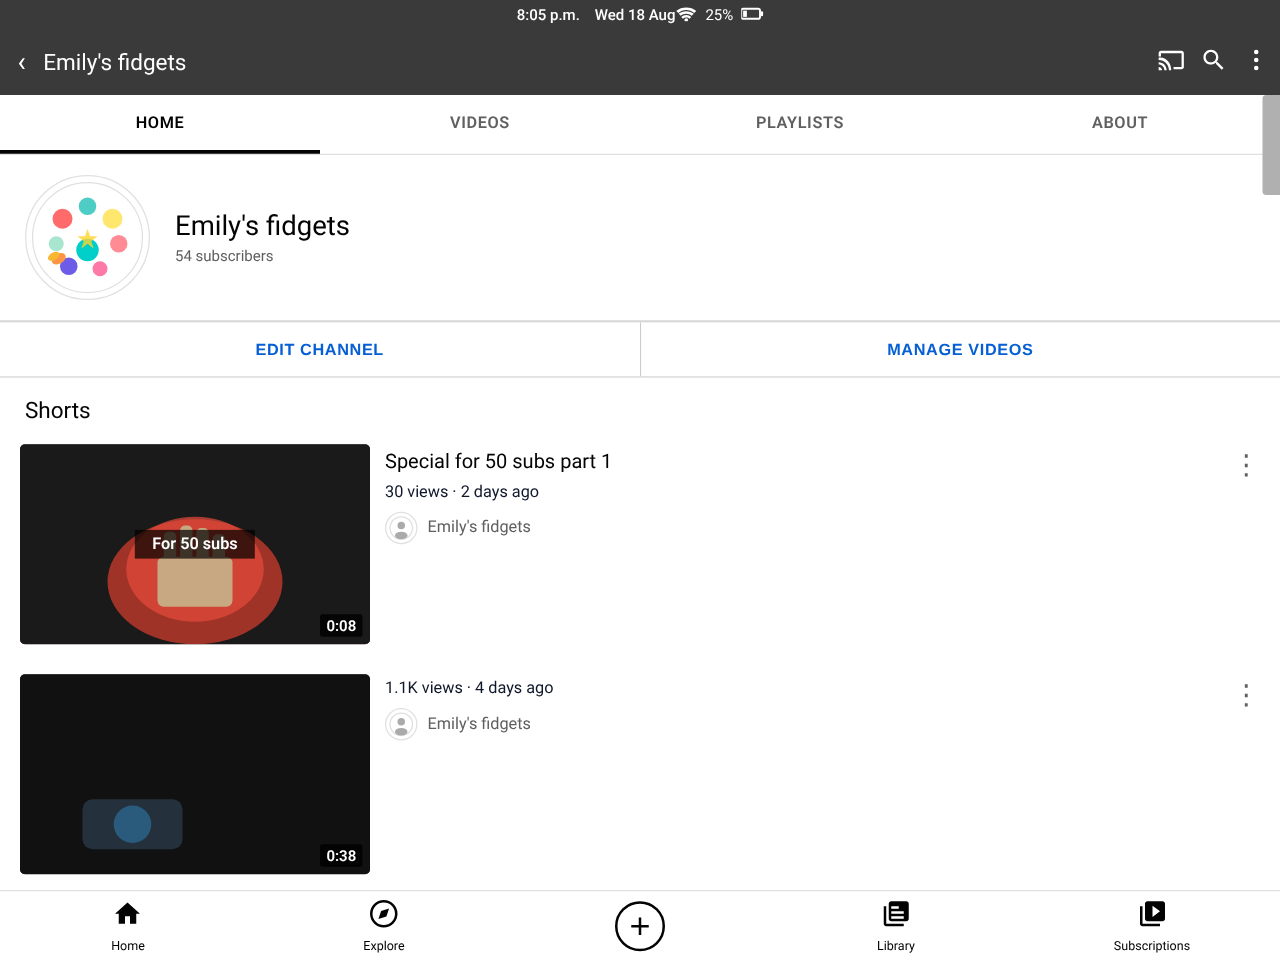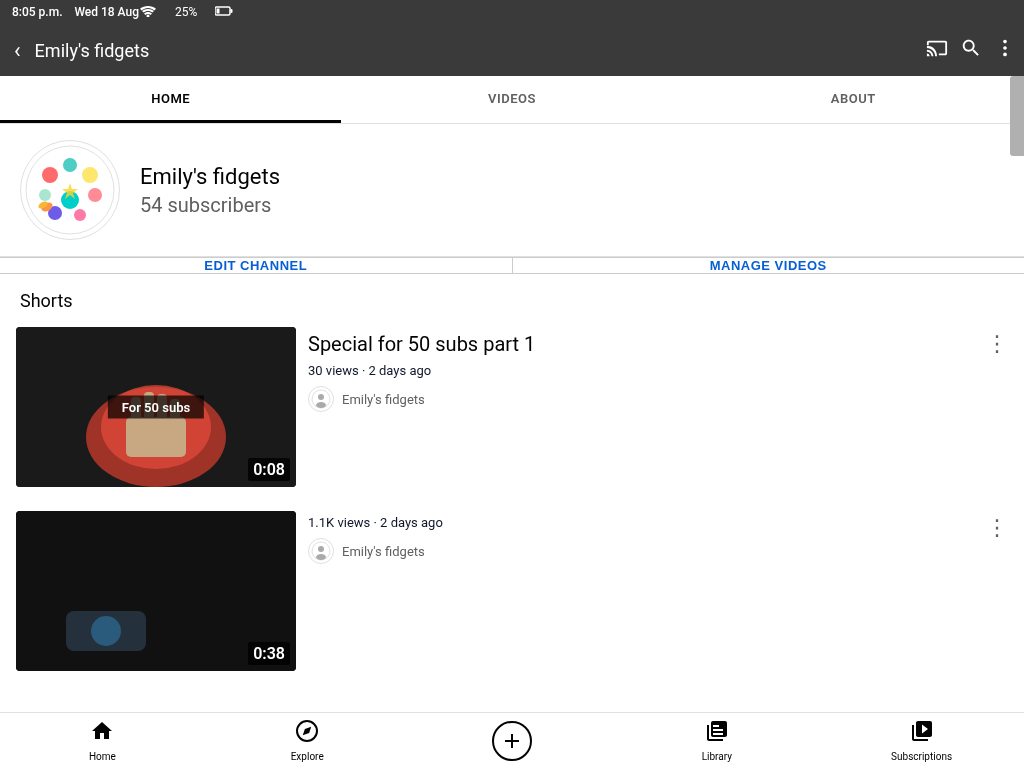--- a/index.html
+++ b/index.html
@@ -12,26 +12,26 @@
       position: relative;
     }
 
     
     #status-bar {
       background: #3a3a3a;
       color: #fff;
       font-size: 12px;
       padding: 4px 12px;
       display: flex;
-      justify-content: flex-start;
+      justify-content: center;
       align-items: center;
       height: 24px;
     }
     #status-bar .left { font-weight: 500; }
-    #status-bar .right { display: flex; align-items: center; gap: 18px; }
+    #status-bar .right { display: flex; align-items: center; gap: 6px; }
 
     
     #top-nav {
       background: #3a3a3a;
       display: flex;
       align-items: center;
       padding: 0 8px;
       height: 52px;
       gap: 8px;
     }
@@ -120,34 +120,35 @@
     #channel-avatar svg {
       width: 90px;
       height: 90px;
     }
     #channel-info h2 {
       font-size: 22px;
       font-weight: 400;
       color: #030303;
     }
     #channel-info p {
-      font-size: 20px;
+      font-size: 12px;
       color: #606060;
       margin-top: 4px;
     }
 
     
     #action-buttons {
       display: flex;
       gap: 0;
       border-top: 1px solid #ccc;
       border-bottom: 1px solid #ccc;
     }
     .action-btn {
       flex: 1;
+      padding: 14px;
       text-align: center;
       font-size: 13px;
       font-weight: 700;
       color: #065fd4;
       cursor: pointer;
       border: none;
       background: #fff;
       letter-spacing: 0.5px;
     }
     .action-btn:first-child {
@@ -196,21 +197,21 @@
       font-weight: 600;
       padding: 4px 14px;
       white-space: nowrap;
     }
     .video-thumb .duration {
       position: absolute;
       bottom: 6px;
       right: 6px;
       background: rgba(0,0,0,0.8);
       color: #fff;
-      font-size: 16px;
+      font-size: 12px;
       font-weight: 600;
       padding: 2px 5px;
       border-radius: 2px;
     }
     .thumb-bg-red {
       position: absolute;
       bottom: 0;
       left: 0;
       width: 100%;
       height: 50%;
@@ -219,21 +220,21 @@
     }
     .thumb-bg-dark {
       background: #111;
       padding-left: 48px;
     }
     .video-meta {
       flex: 1;
       padding-top: 4px;
     }
     .video-meta h3 {
-      font-size: 20px;
+      font-size: 16px;
       font-weight: 400;
       color: #030303;
       line-height: 1.3;
       margin-bottom: 6px;
     }
     .video-meta .views {
       font-size: 13px;
       color: #0f172a;
       margin-bottom: 8px;
     }
@@ -358,20 +359,21 @@
           <circle cx="12" cy="12" r="2"></circle>
           <circle cx="12" cy="19" r="2"></circle>
       </svg>
     </span>
   </div>
 </div>
 
 <div id="tabs">
   <div class="tab active">HOME</div>
   <div class="tab">VIDEOS</div>
+  <div class="tab">PLAYLISTS</div>
   <div class="tab">ABOUT</div>
 </div>
 
 <div id="scroll-handle"></div>
 
 <div id="channel-header">
   <div id="channel-avatar">
 
     <svg width="90" height="90" viewBox="0 0 90 90">
       <circle cx="45" cy="45" r="44" fill="#fff" stroke="#e0e0e0" stroke-width="1"></circle>
@@ -444,21 +446,21 @@
     <div class="video-thumb thumb-bg-dark">
       <svg width="280" height="160" viewBox="0 0 280 160" style="position:absolute;top:0;left:0;">
         <rect width="280" height="160" fill="#111"></rect>
 
         <rect x="50" y="100" width="80" height="40" rx="8" fill="#2c3e50" opacity="0.7"></rect>
         <circle cx="90" cy="120" r="15" fill="#3498db" opacity="0.4"></circle>
       </svg>
       <div class="duration">0:38</div>
     </div>
     <div class="video-meta">
-      <div class="views">1.1K views · 2 days ago</div>
+      <div class="views">1.1K views · 4 days ago</div>
       <div class="channel-line">
         <div class="ch-icon">
           <svg width="20" height="20" viewBox="0 0 20 20">
             <circle cx="10" cy="10" r="9" fill="#fff" stroke="#e0e0e0"></circle>
             <circle cx="10" cy="8" r="3" fill="#aaa"></circle>
             <ellipse cx="10" cy="16" rx="5" ry="3" fill="#aaa"></ellipse>
           </svg>
         </div>
         <span>Emily's fidgets</span>
       </div>

